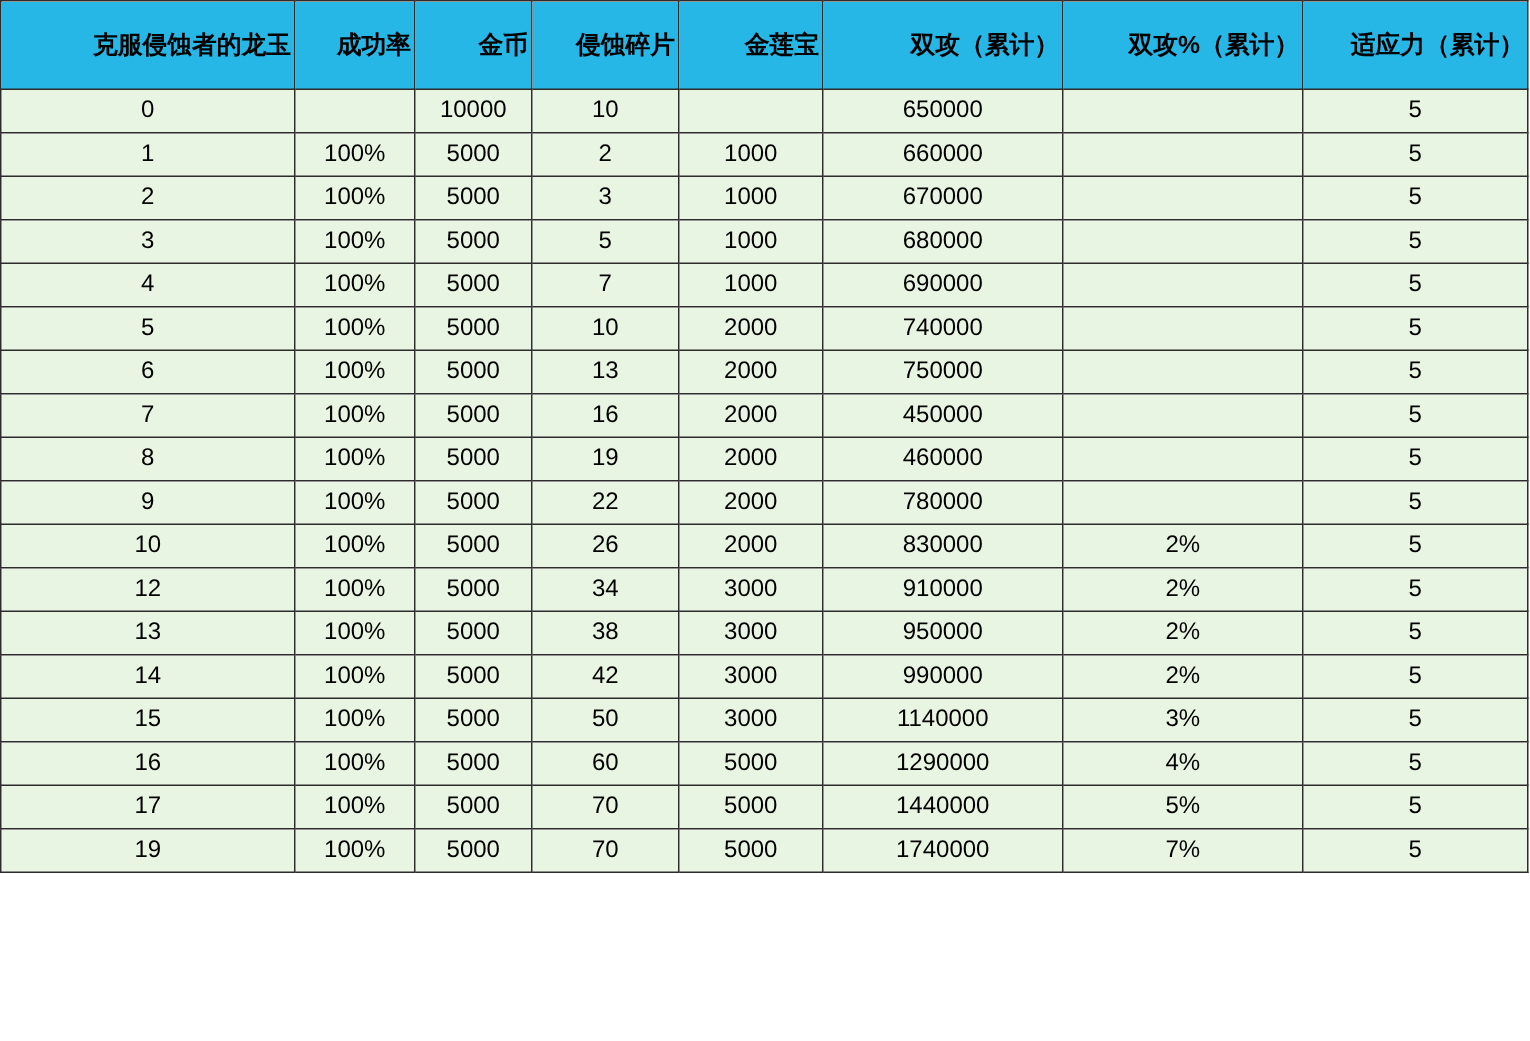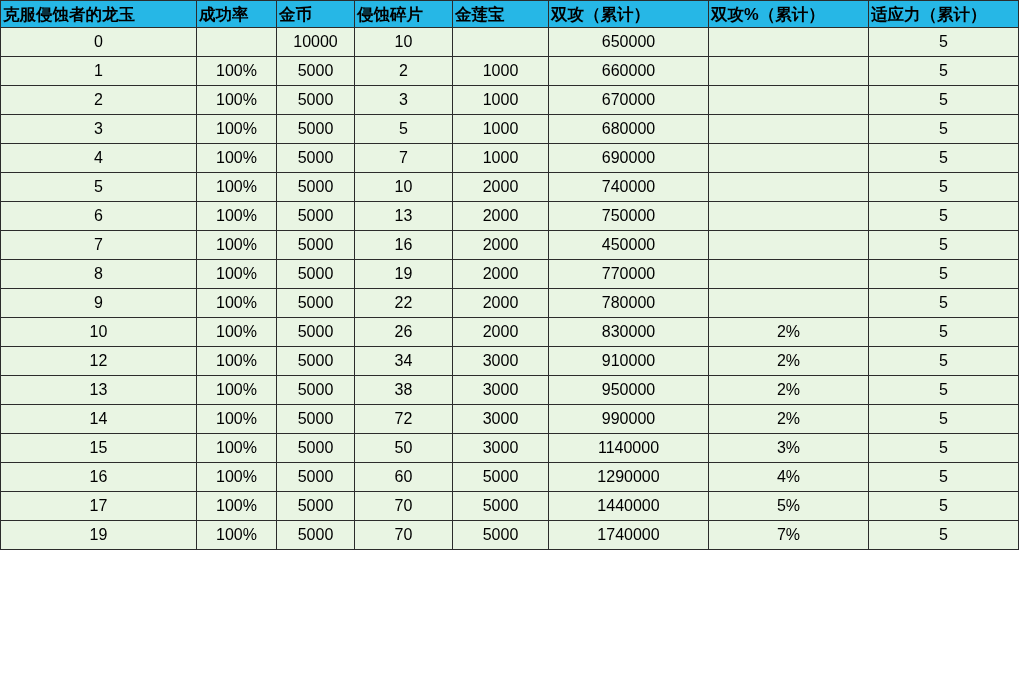--- a/index.html
+++ b/index.html
@@ -28,22 +28,22 @@
   #upgrade-table col.c6 { width: 160px; }
   #upgrade-table col.c7 { width: 150px; }
 
   #upgrade-table th {
     background: #26b7e6;
     color: #000000;
     font-weight: bold;
     font-size: 16.5px;
     height: 26px;
     line-height: 26px;
-    padding: 0 2px;
-    text-align: left;
+    padding: 16px 2px;
+    text-align: right;
     border: 1px solid #2c2c2c;
     white-space: nowrap;
     overflow: hidden;
   }
   #upgrade-table td {
     background: #e9f5e3;
     color: #000000;
     font-size: 16px;
     height: 28px;
     line-height: 28px;
@@ -160,21 +160,21 @@
         <td>450000</td>
         <td></td>
         <td>5</td>
       </tr>
       <tr>
         <td>8</td>
         <td>100%</td>
         <td>5000</td>
         <td>19</td>
         <td>2000</td>
-        <td>770000</td>
+        <td>460000</td>
         <td></td>
         <td>5</td>
       </tr>
       <tr>
         <td>9</td>
         <td>100%</td>
         <td>5000</td>
         <td>22</td>
         <td>2000</td>
         <td>780000</td>
@@ -208,21 +208,21 @@
         <td>38</td>
         <td>3000</td>
         <td>950000</td>
         <td>2%</td>
         <td>5</td>
       </tr>
       <tr>
         <td>14</td>
         <td>100%</td>
         <td>5000</td>
-        <td>72</td>
+        <td>42</td>
         <td>3000</td>
         <td>990000</td>
         <td>2%</td>
         <td>5</td>
       </tr>
       <tr>
         <td>15</td>
         <td>100%</td>
         <td>5000</td>
         <td>50</td>

